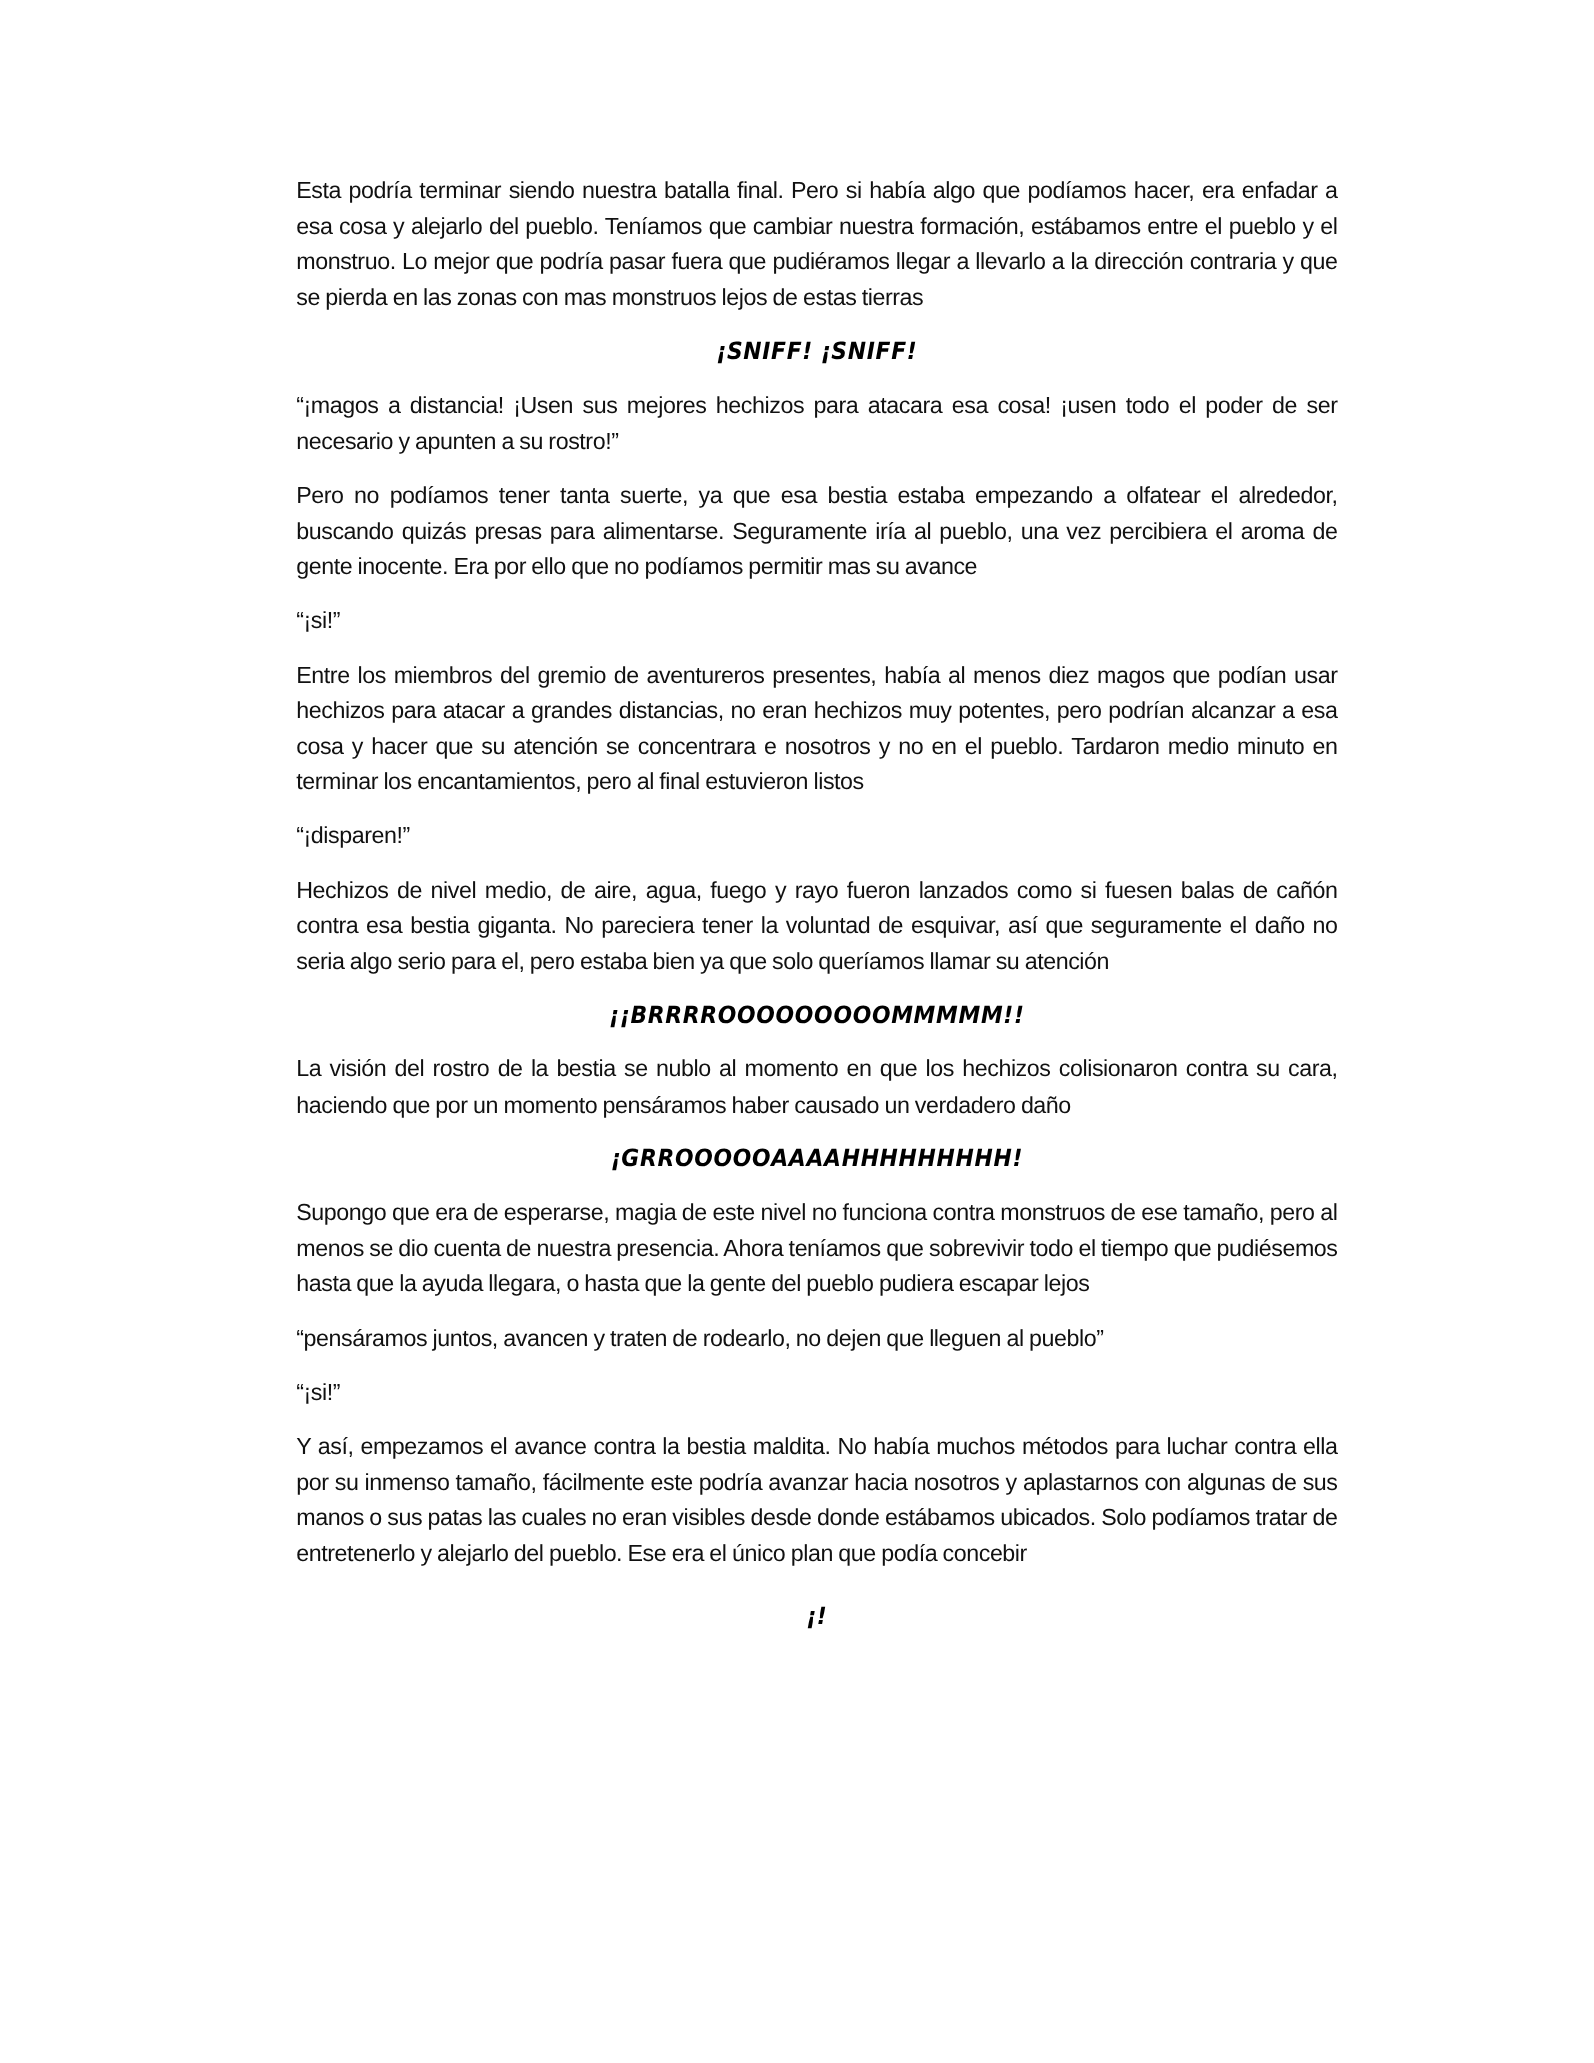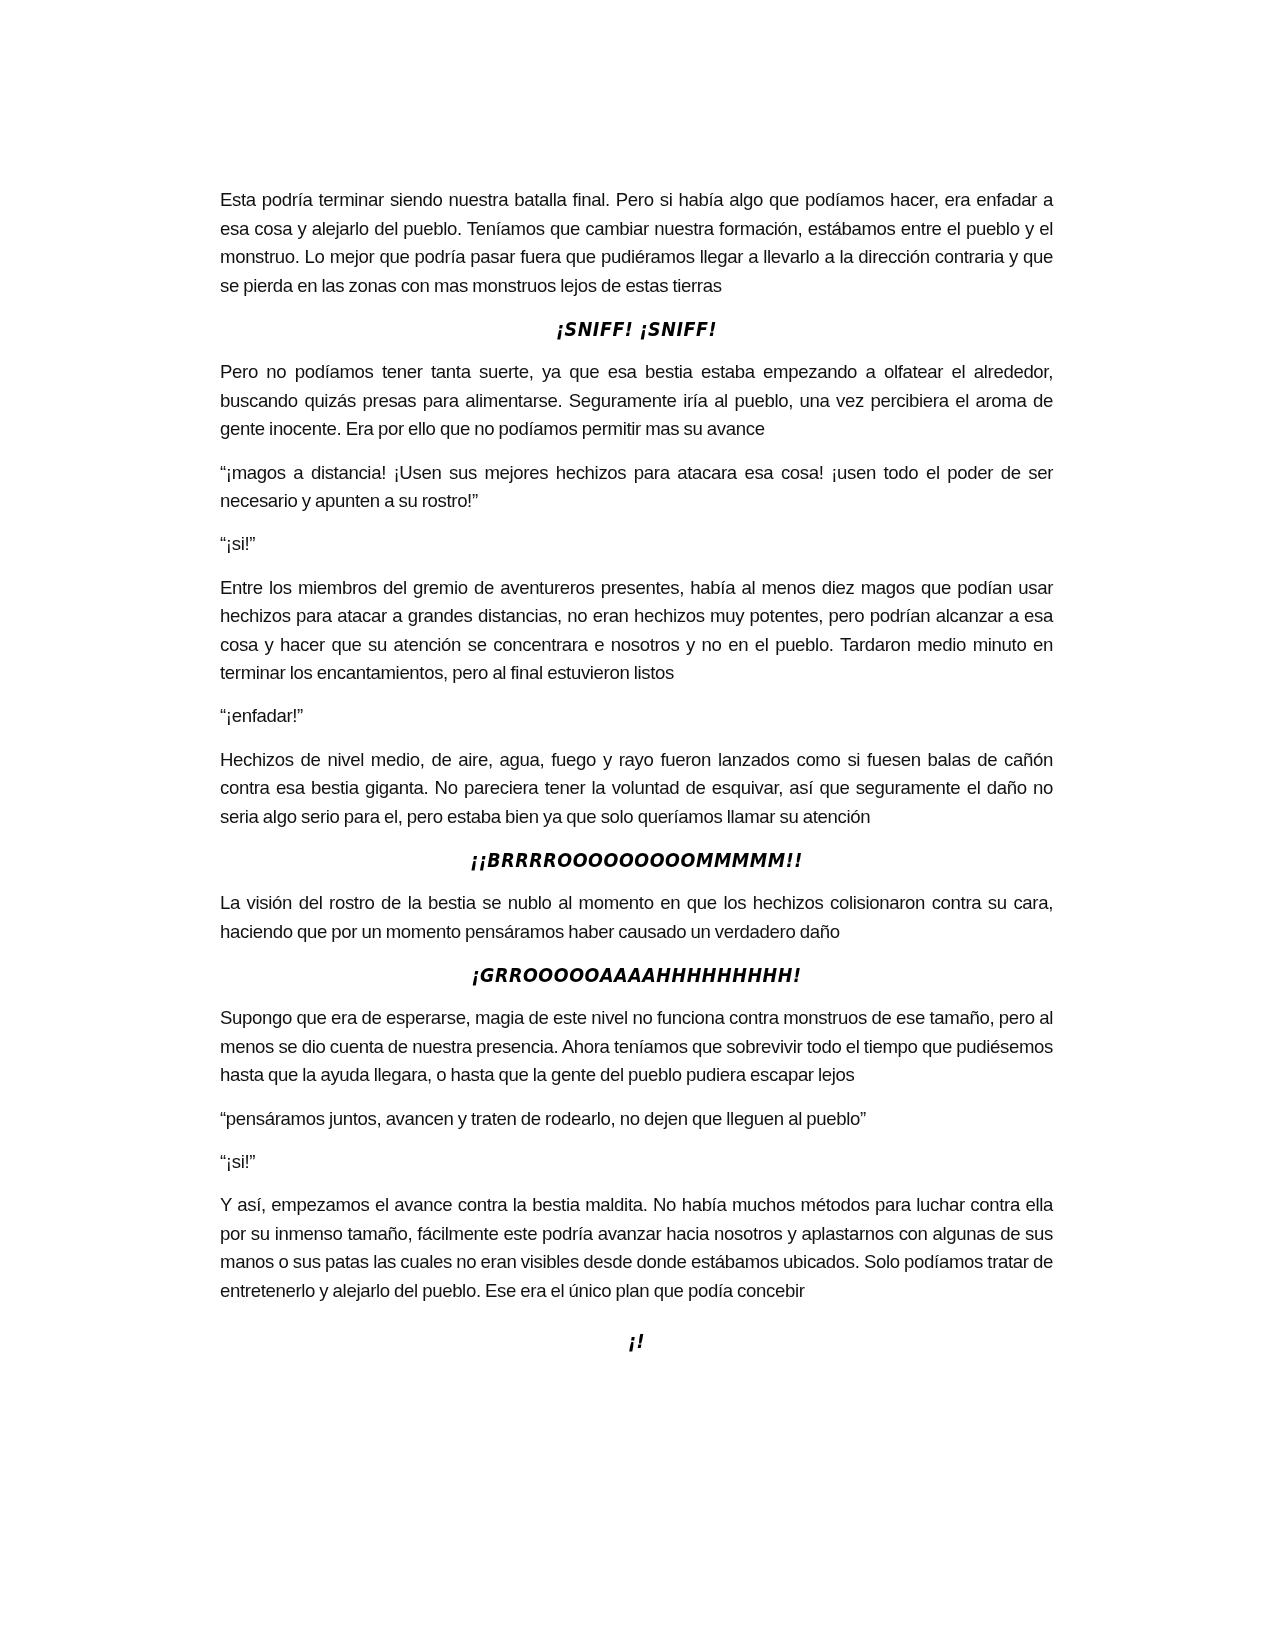--- a/index.html
+++ b/index.html
@@ -8,30 +8,29 @@
       background: #ffffff;
     }
     body {
       width: 1275px;
       height: 1650px;
       position: relative;
       overflow: hidden;
     }
     .page {
       position: absolute;
-      left: 220px;
+      left: 237px;
       top: 138px;
       width: 833px;
       color: #111111;
       font-family: "Liberation Sans", "DejaVu Sans", sans-serif;
       font-size: 18.6px;
       line-height: 28.6px;
       letter-spacing: -0.35px;
       word-spacing: -0.5px;
-      margin-top: 48px;
     }
     .para {
       margin: 0 0 14.6px 0;
       text-align: justify;
       text-align-last: left;
     }
     .para.single {
       text-align: right;
     }
     .sfx {
@@ -45,25 +44,25 @@
       color: #000000;
       transform: scaleX(0.92);
     }
   </style>
 </head>
 <body>
 
 <div class="page">
   <p class="para">Esta podría terminar siendo nuestra batalla final. Pero si había algo que podíamos hacer, era enfadar a esa cosa y alejarlo del pueblo. Teníamos que cambiar nuestra formación, estábamos entre el pueblo y el monstruo. Lo mejor que podría pasar fuera que pudiéramos llegar a llevarlo a la dirección contraria y que se pierda en las zonas con mas monstruos lejos de estas tierras</p>
   <p class="sfx">¡SNIFF! ¡SNIFF!</p>
+  <p class="para">“¡magos a distancia! ¡Usen sus mejores hechizos para atacara esa cosa! ¡usen todo el poder de ser necesario y apunten a su rostro!”</p>
   <p class="para">Pero no podíamos tener tanta suerte, ya que esa bestia estaba empezando a olfatear el alrededor, buscando quizás presas para alimentarse. Seguramente iría al pueblo, una vez percibiera el aroma de gente inocente. Era por ello que no podíamos permitir mas su avance</p>
-  <p class="para">“¡magos a distancia! ¡Usen sus mejores hechizos para atacara esa cosa! ¡usen todo el poder de ser necesario y apunten a su rostro!”</p>
   <p class="para single">“¡si!”</p>
   <p class="para">Entre los miembros del gremio de aventureros presentes, había al menos diez magos que podían usar hechizos para atacar a grandes distancias, no eran hechizos muy potentes, pero podrían alcanzar a esa cosa y hacer que su atención se concentrara e nosotros y no en el pueblo. Tardaron medio minuto en terminar los encantamientos, pero al final estuvieron listos</p>
-  <p class="para single">“¡enfadar!”</p>
+  <p class="para single">“¡disparen!”</p>
   <p class="para">Hechizos de nivel medio, de aire, agua, fuego y rayo fueron lanzados como si fuesen balas de cañón contra esa bestia giganta. No pareciera tener la voluntad de esquivar, así que seguramente el daño no seria algo serio para el, pero estaba bien ya que solo queríamos llamar su atención</p>
   <p class="sfx">¡¡BRRRROOOOOOOOOMMMMM!!</p>
   <p class="para">La visión del rostro de la bestia se nublo al momento en que los hechizos colisionaron contra su cara, haciendo que por un momento pensáramos haber causado un verdadero daño</p>
   <p class="sfx">¡GRROOOOOAAAAHHHHHHHHH!</p>
   <p class="para">Supongo que era de esperarse, magia de este nivel no funciona contra monstruos de ese tamaño, pero al menos se dio cuenta de nuestra presencia. Ahora teníamos que sobrevivir todo el tiempo que pudiésemos hasta que la ayuda llegara, o hasta que la gente del pueblo pudiera escapar lejos</p>
   <p class="para single">“pensáramos juntos, avancen y traten de rodearlo, no dejen que lleguen al pueblo”</p>
   <p class="para single">“¡si!”</p>
   <p class="para">Y así, empezamos el avance contra la bestia maldita. No había muchos métodos para luchar contra ella por su inmenso tamaño, fácilmente este podría avanzar hacia nosotros y aplastarnos con algunas de sus manos o sus patas las cuales no eran visibles desde donde estábamos ubicados. Solo podíamos tratar de entretenerlo y alejarlo del pueblo. Ese era el único plan que podía concebir</p>
   <p class="sfx" style="margin-top:22px;margin-bottom:22px;">¡!</p>
 </div>

